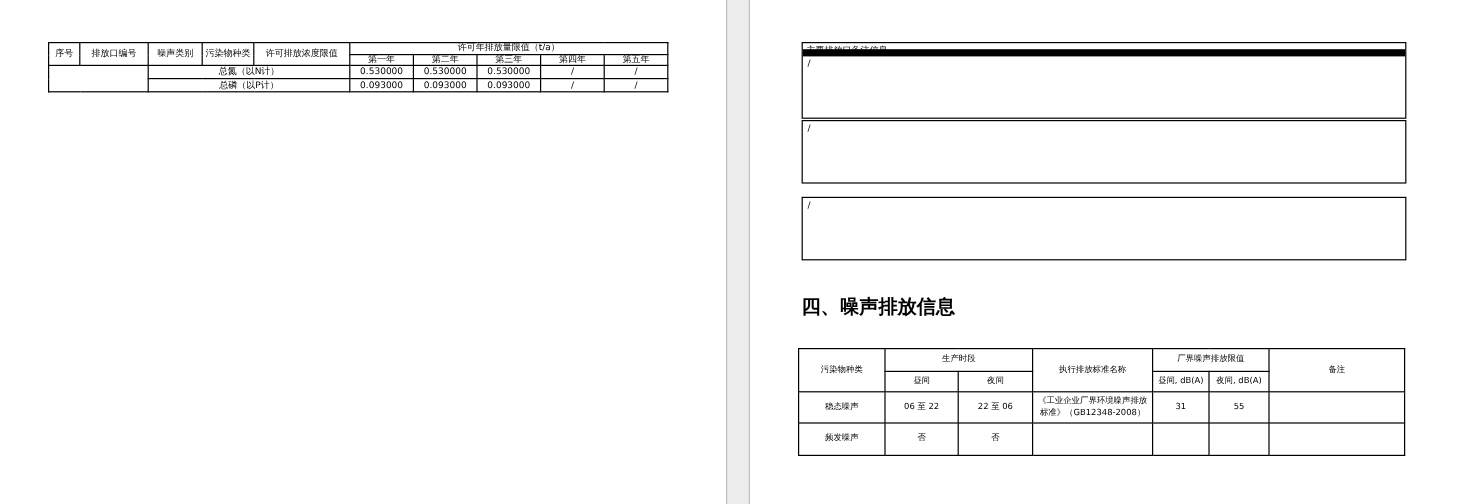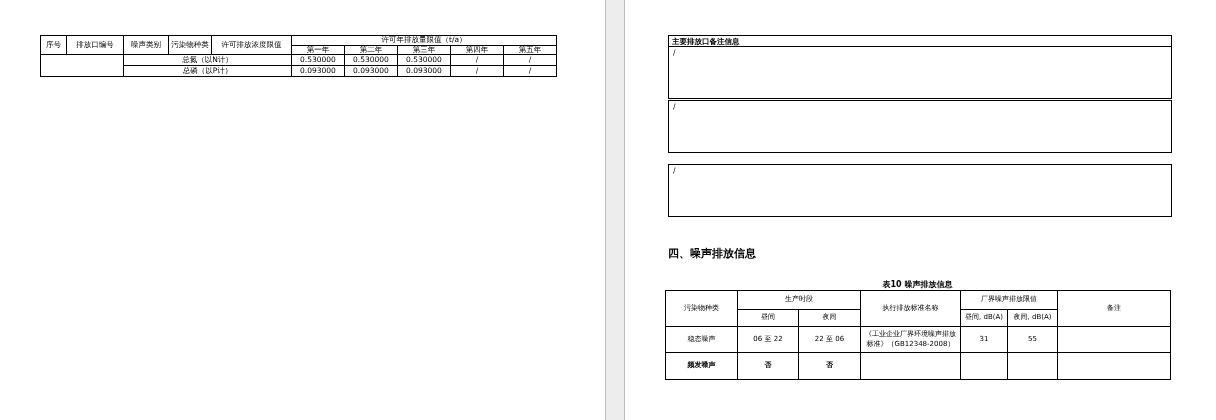--- a/index.html
+++ b/index.html
@@ -19,39 +19,39 @@
 
   
   #permit-table { position:absolute; left:40px; top:35px; width:516px; font-size:7.5px; }
   #permit-table td { line-height:1.1; }
   #permit-table tr.hd1 td { height:10px; }
   #permit-table tr.hd2 td { height:9px; }
   #permit-table tr.data td { height:11px; }
 
   
   .remark-box { position:absolute; left:42px; width:504px; border:1px solid #000; background:#fff; }
-  .remark-box .hd { height:11px; line-height:11px; border-bottom:1px solid #000000;
-                    font-size:7.5px; font-weight:bold; text-align:left; padding-left:3px; }
+  .remark-box .hd { height:11px; line-height:11px; border-bottom:6px solid #000000;
+                    font-size:7.5px; font-weight:normal; text-align:left; padding-left:3px; }
   .remark-box .bd { height:51px; font-size:7.5px; text-align:left; padding:1px 4px; }
   #remark-box-main    { top:35px; }
   #remark-box-general { top:100px; }
   #remark-box-whole   { top:164px; }
 
   #note-line { position:absolute; left:42px; top:229px; font-size:7.5px; }
-  #section-heading { position:absolute; left:42px; top:246px; font-size:11px; font-weight:bold; }
+  #section-heading { position:absolute; left:42px; top:246px; font-size:16px; font-weight:bold; }
   #noise-table-title { position:absolute; left:39px; top:279px; width:505px;
                        text-align:center; font-size:8px; font-weight:bold; }
 
   
   #noise-table { position:absolute; left:39px; top:290px; width:505px; font-size:7px; }
   #noise-table td { line-height:1.3; }
   #noise-table tr.hd1 td { height:19px;margin-top:47px; }
   #noise-table tr.hd2 td { height:17px; }
   #noise-table tr.r1 td { height:26px; }
-  #noise-table tr.r2 td { height:27px;font-weight:bold; }
+  #noise-table tr.r2 td { height:27px; }
 </style>
 </head>
 <body>
 
 <div class="page" id="page-left">
   <table id="permit-table">
     <colgroup>
       <col style="width:26px">
         <col style="width:57px">
         <col style="width:45px">
@@ -113,21 +113,20 @@
     <div class="bd">/</div>
   </div>
 
   <div class="remark-box" id="remark-box-whole">
     <div class="bd">/</div>
   </div>
 
 
   <div id="section-heading">四、噪声排放信息</div>
 
-  <div id="noise-table-title">表10 噪声排放信息</div>
 
   <table id="noise-table">
     <colgroup>
       <col style="width:72px">
         <col style="width:61px">
         <col style="width:62px">
       <col style="width:100px">
         <col style="width:47px">
         <col style="width:50px">
       <col style="width:113px">

